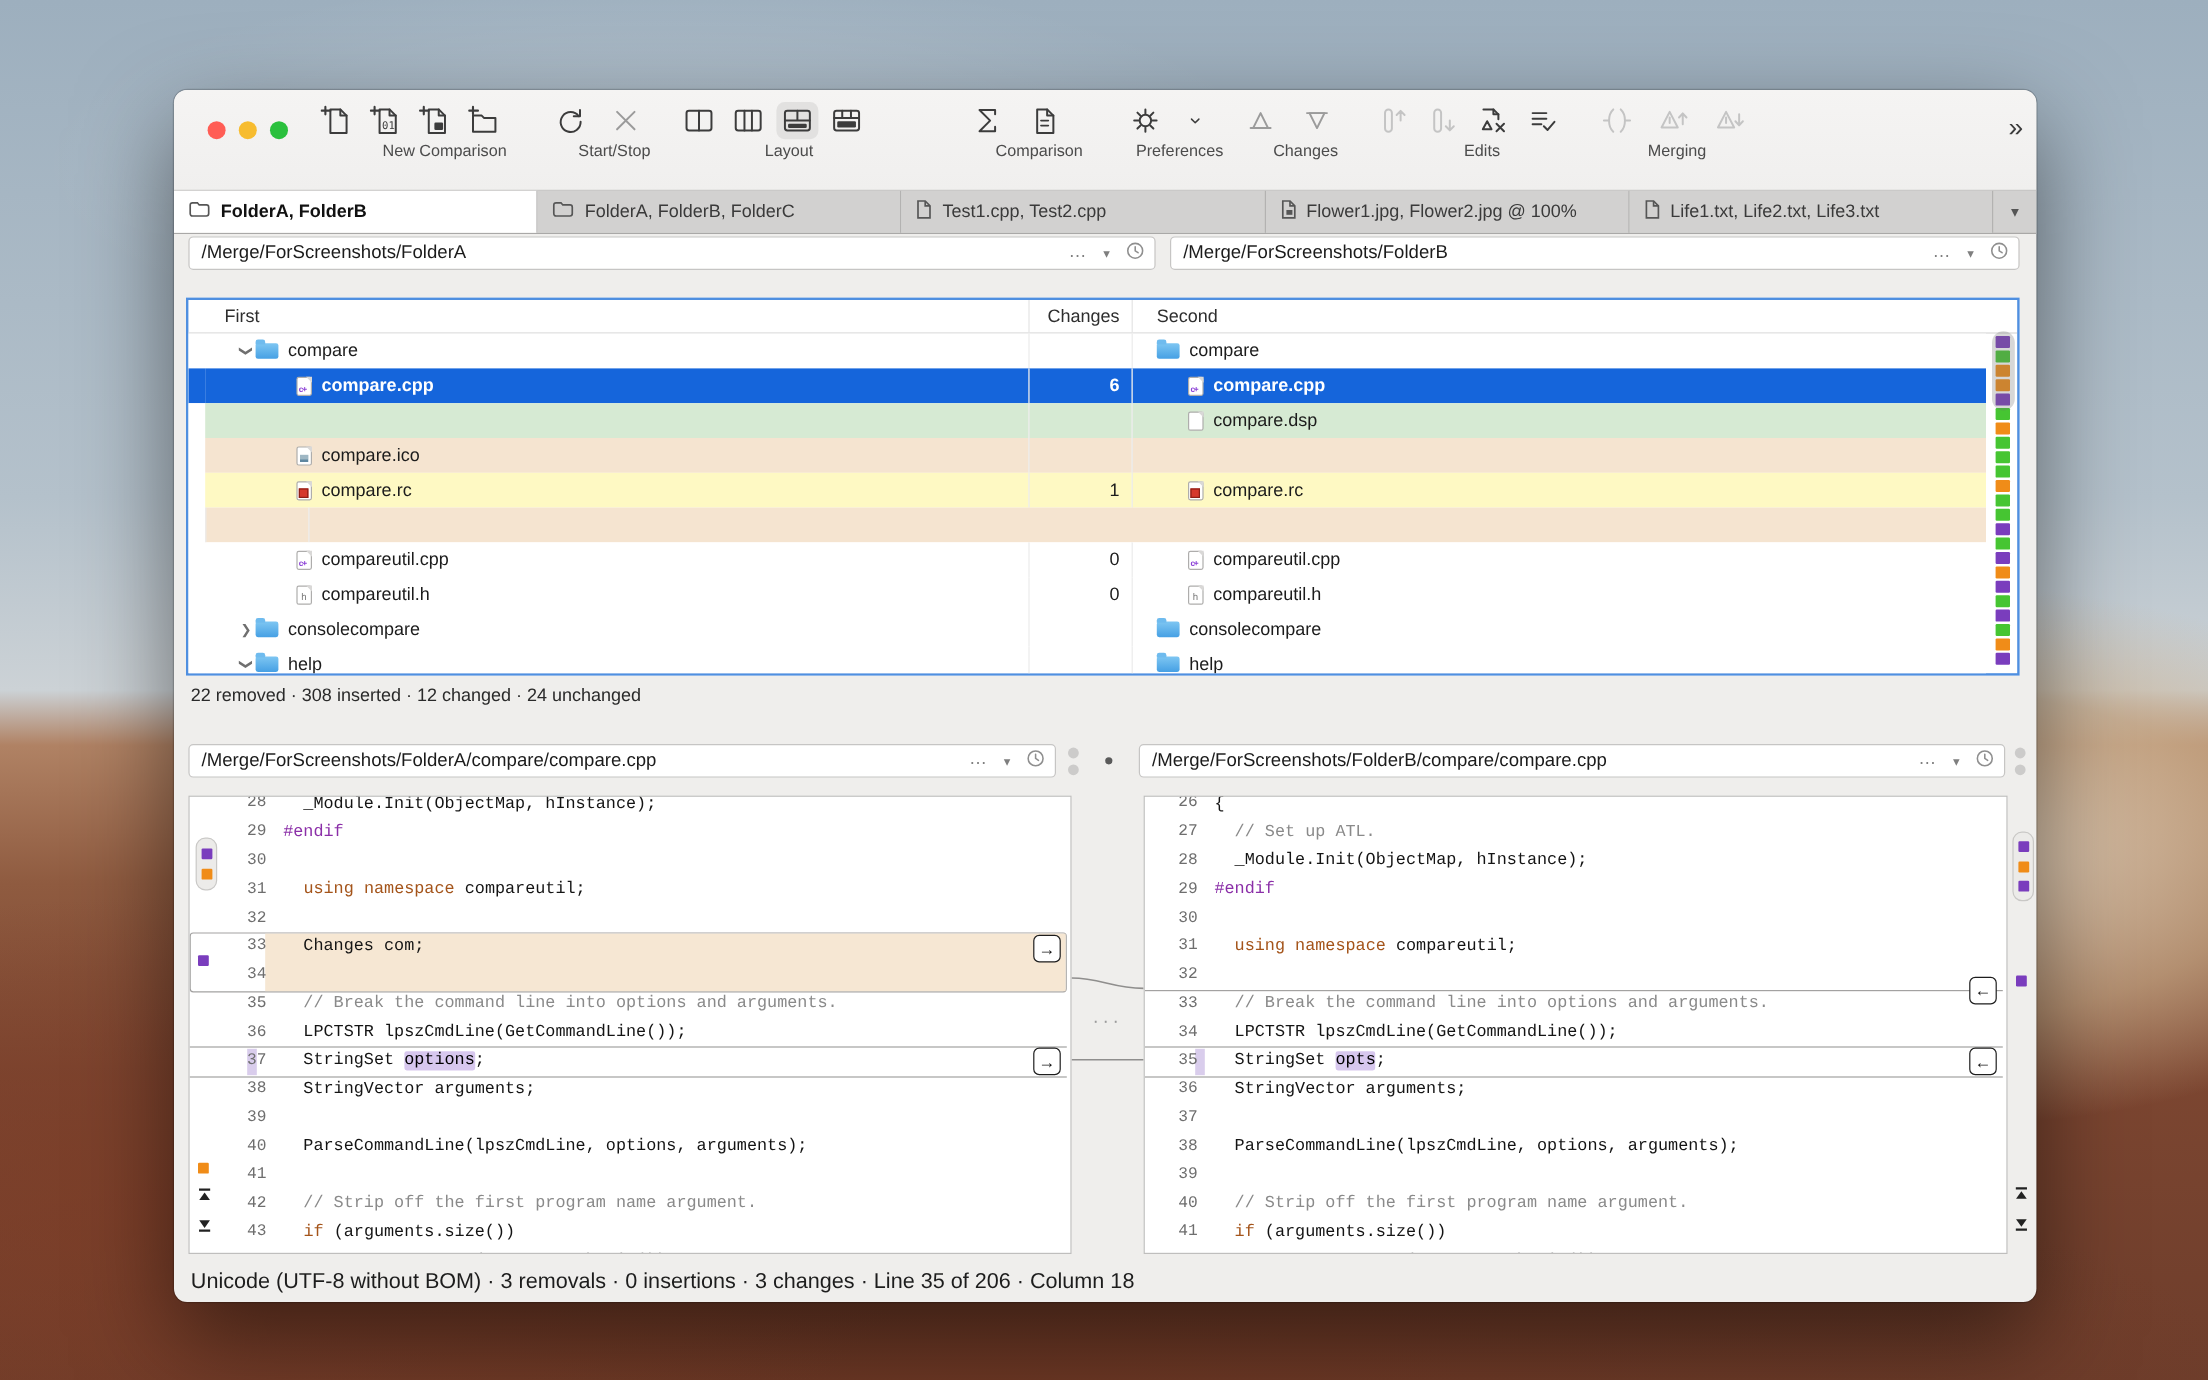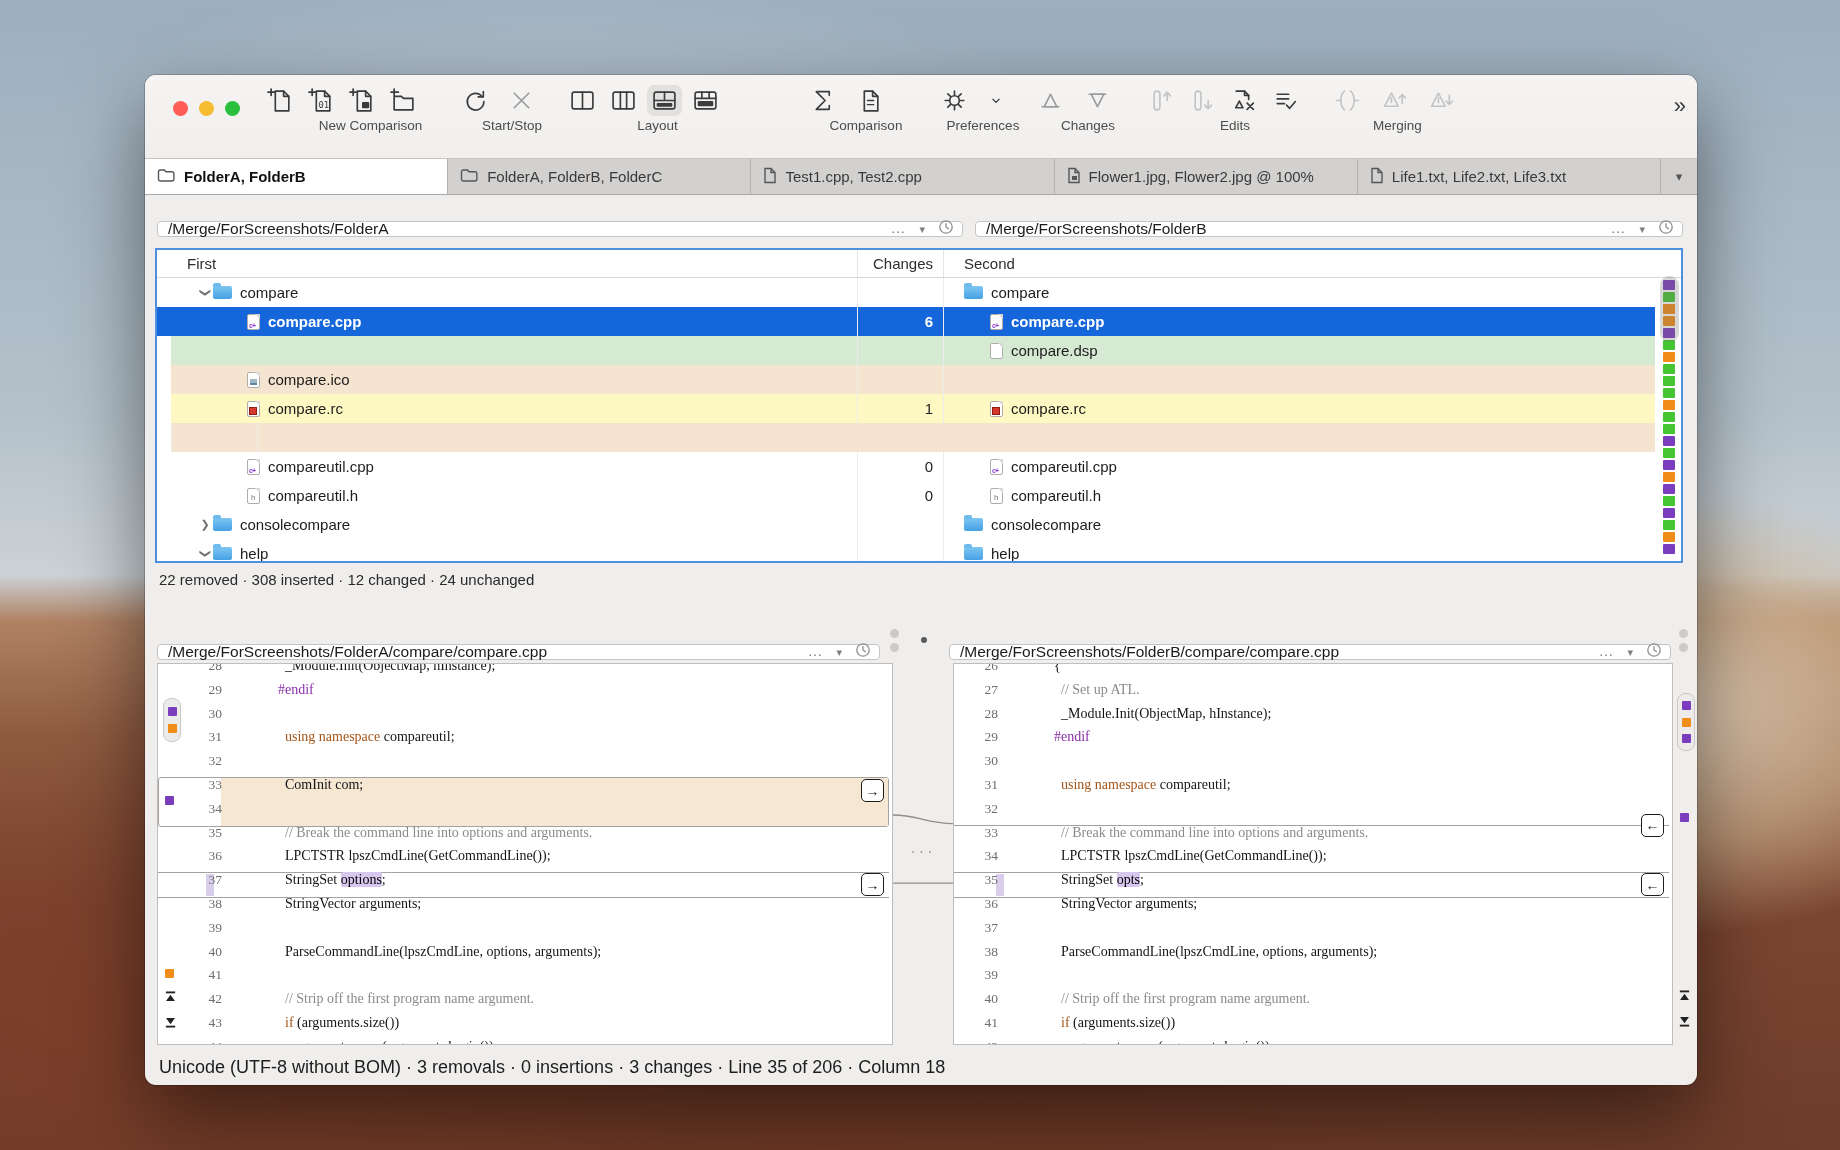--- a/index.html
+++ b/index.html
@@ -26,22 +26,22 @@
   .dark{color:#3c3c3c}.mid{color:#9b9b9b}.light{color:#c4c4c4}
   .overflow{position:absolute;right:14px;top:18px;font-size:22px;color:#3c3c3c;letter-spacing:-3px;}
   
   .tabbar{display:flex;height:35px;background:#d2d1d0;border-top:1px solid #c6c5c4;border-bottom:1px solid #a9a8a7;}
   .tab{flex:1;display:flex;align-items:center;gap:8px;padding-left:12px;font-size:15px;color:#3a3a3a;
     border-right:1px solid #b3b2b1;background:#d2d1d0;overflow:hidden;white-space:nowrap;}
   .tab.active{background:#ffffff;font-weight:bold;color:#111;}
   .tabmore{width:36px;display:flex;align-items:center;justify-content:center;color:#555;font-size:13px;}
   
   .pathrow{position:absolute;left:0;right:0;display:flex;}
-  .pfield{position:relative;height:16px;background:#fff;border:1px solid #c6c5c4;border-radius:4px;
-    display:flex;align-items:center;font-size:15.5px;color:#1b1b1b;padding-left:10px;box-sizing:border-box;margin-top:24px;}
+  .pfield{position:relative;height:28px;background:#fff;border:1px solid #c6c5c4;border-radius:4px;
+    display:flex;align-items:center;font-size:15.5px;color:#1b1b1b;padding-left:10px;box-sizing:border-box;}
   .pficons{position:absolute;right:8px;top:0;bottom:0;display:flex;align-items:center;gap:13px;color:#7f7f7f;}
   .pficons .ell{font-size:15px;letter-spacing:1px;margin-top:-4px;}
   .pficons .car{font-size:11px;}
   .dots2{display:flex;flex-direction:column;gap:5px;justify-content:center;}
   .dots2 i{width:9px;height:9px;border-radius:50%;background:#cccbca;display:block;}
   .dot1{width:6px;height:6px;border-radius:50%;background:#5a5a5a;}
   
   .ftable{position:absolute;left:10px;top:173px;width:1528px;height:315px;background:#fff;
     border:2px solid #4f8fe0;box-sizing:border-box;overflow:hidden;}
   .fhead{display:flex;height:27px;align-items:center;font-size:15px;color:#2e2e2e;border-bottom:1px solid #d8d8d8;}
@@ -75,21 +75,21 @@
   .cstrip{position:absolute;top:30px;right:5px;width:13px;}
   .cstrip b{display:block;width:12px;height:10px;margin-bottom:2px;border-radius:1px;}
   .sthumb{position:absolute;top:26px;right:2px;width:19px;height:66px;border-radius:10px;background:rgba(110,110,110,.28);}
   .c-purple{background:#7a3dbd}.c-green{background:#46c532}.c-orange{background:#f08c18}
   .fsummary{position:absolute;left:14px;top:496px;font-size:15px;color:#2a2a2a;}
   
   .fprow{top:545px;}
   .pane{position:absolute;top:588px;height:382px;background:#fff;border:1px solid #bfbebd;box-sizing:border-box;overflow:hidden;}
   .pane-left{left:12px;width:736px;}
   .pane-right{left:808px;width:720px;}
-  .cl{position:absolute;left:0;right:0;height:23.8px;display:flex;align-items:flex-start;font-family:Liberation Serif, serif;font-size:14px;white-space:pre;gap:42px;}
+  .cl{position:absolute;left:0;right:0;height:23.8px;display:flex;align-items:center;font-family:Liberation Mono, monospace;font-size:14px;white-space:pre;}
   .cl .num{width:36px;text-align:right;color:#6e6e6e;font-size:13.5px;flex:none;}
   .pane-left .cl .num{margin-left:28px;}
   .pane-right .cl .num{margin-left:8px;}
   .cl .code{margin-left:14px;}
   .p{color:#141414}.kw{color:#a4541a}.pp{color:#8b2fa8}.cm{color:#8a8a8a}
   .tok{background:#d7c7ee;border-radius:2px;}
   .ov{position:absolute;left:0;right:3px;pointer-events:none;}
   .ov .fill{position:absolute;left:62px;right:0;top:0;bottom:0;background:#f6e7d3;}
   .ov-block{border:1px solid #a3a2a1;border-radius:3px;}
   .ov-change{border-top:1px solid #a3a2a1;border-bottom:1px solid #a3a2a1;}
@@ -617,21 +617,21 @@
       <div class="mbtn" style="right: 8px; top: 115px;">→</div>
       <div class="ov ov-change" style="top: 208.2px; height: 23.8px;">
         <span class="tick"></span>
       </div>
       <div class="mbtn" style="right: 8px; top: 209.2px;">→</div>
       <div class="cl" style="top: -6px;"><span class="num">28</span><span class="code"><span class="p">  _Module.Init(ObjectMap, hInstance);</span></span></div>
       <div class="cl" style="top: 17.8px;"><span class="num">29</span><span class="code"><span class="pp">#endif</span></span></div>
       <div class="cl" style="top: 41.6px;"><span class="num">30</span><span class="code"></span></div>
       <div class="cl" style="top: 65.4px;"><span class="num">31</span><span class="code"><span class="p">  </span><span class="kw">using</span><span class="p"> </span><span class="kw">namespace</span><span class="p"> compareutil;</span></span></div>
       <div class="cl" style="top: 89.2px;"><span class="num">32</span><span class="code"></span></div>
-      <div class="cl" style="top: 113px;"><span class="num">33</span><span class="code"><span class="p">  ComInit com;</span></span></div>
+      <div class="cl" style="top: 113px;"><span class="num">33</span><span class="code"><span class="p">  Changes com;</span></span></div>
       <div class="cl" style="top: 136.8px;"><span class="num">34</span><span class="code"></span></div>
       <div class="cl" style="top: 160.6px;"><span class="num">35</span><span class="code"><span class="cm">  // Break the command line into options and arguments.</span></span></div>
       <div class="cl" style="top: 184.4px;"><span class="num">36</span><span class="code"><span class="p">  LPCTSTR lpszCmdLine(GetCommandLine());</span></span></div>
       <div class="cl" style="top: 208.2px;"><span class="num">37</span><span class="code"><span class="p">  StringSet </span><span class="tok">options</span><span class="p">;</span></span></div>
       <div class="cl" style="top: 232px;"><span class="num">38</span><span class="code"><span class="p">  StringVector arguments;</span></span></div>
       <div class="cl" style="top: 255.8px;"><span class="num">39</span><span class="code"></span></div>
       <div class="cl" style="top: 279.6px;"><span class="num">40</span><span class="code"><span class="p">  ParseCommandLine(lpszCmdLine, options, arguments);</span></span></div>
       <div class="cl" style="top: 303.4px;"><span class="num">41</span><span class="code"></span></div>
       <div class="cl" style="top: 327.2px;"><span class="num">42</span><span class="code"><span class="cm">  // Strip off the first program name argument.</span></span></div>
       <div class="cl" style="top: 351px;"><span class="num">43</span><span class="code"><span class="p">  </span><span class="kw">if</span><span class="p"> (arguments.size())</span></span></div>

